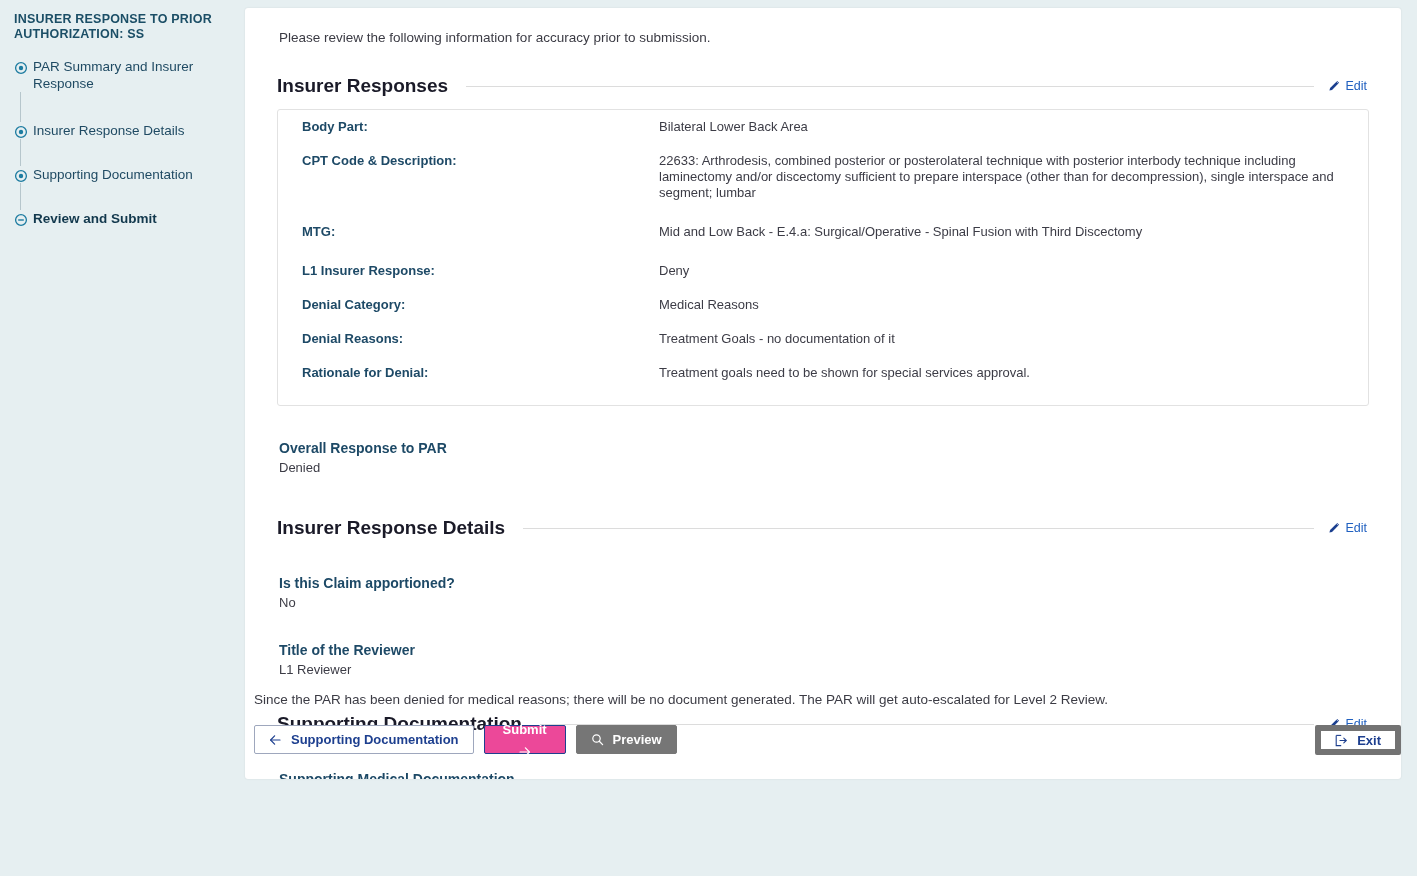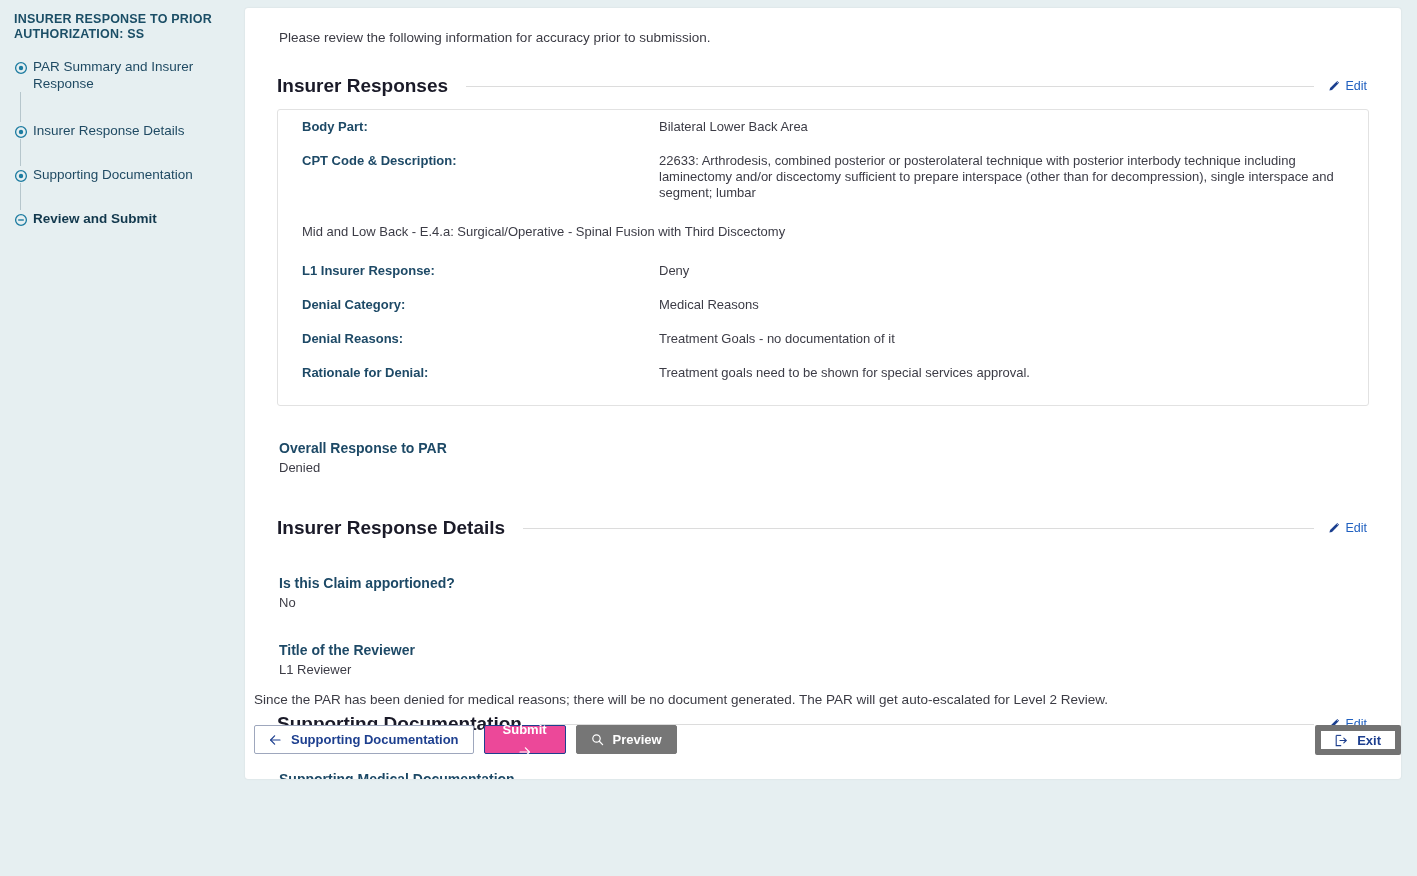--- a/index.html
+++ b/index.html
@@ -288,20 +288,21 @@
       <div class="box">
         <div class="kv gap-md">
           <div class="k">Body Part:</div>
           <div class="v">Bilateral Lower Back Area</div>
         </div>
         <div class="kv tall gap-lg">
           <div class="k">CPT Code &amp; Description:</div>
           <div class="v">22633: Arthrodesis, combined posterior or posterolateral technique with posterior interbody technique including laminectomy and/or discectomy sufficient to prepare interspace (other than for decompression), single interspace and segment; lumbar</div>
         </div>
         <div class="kv gap-lg">
+          <div class="k">MTG:</div>
           <div class="v">Mid and Low Back - E.4.a: Surgical/Operative - Spinal Fusion with Third Discectomy</div>
         </div>
         <div class="kv gap-md">
           <div class="k">L1 Insurer Response:</div>
           <div class="v">Deny</div>
         </div>
         <div class="kv gap-md">
           <div class="k">Denial Category:</div>
           <div class="v">Medical Reasons</div>
         </div>

